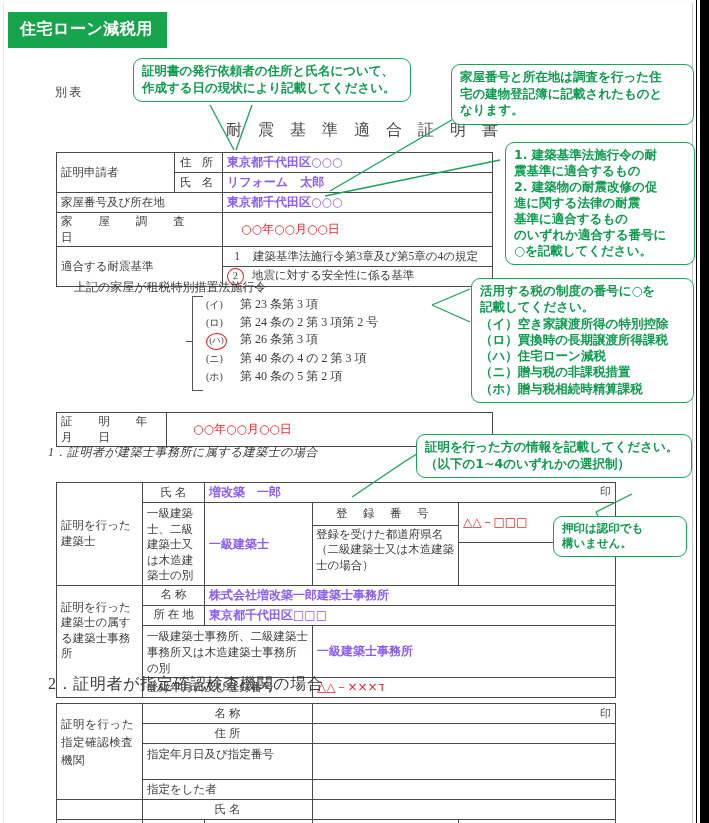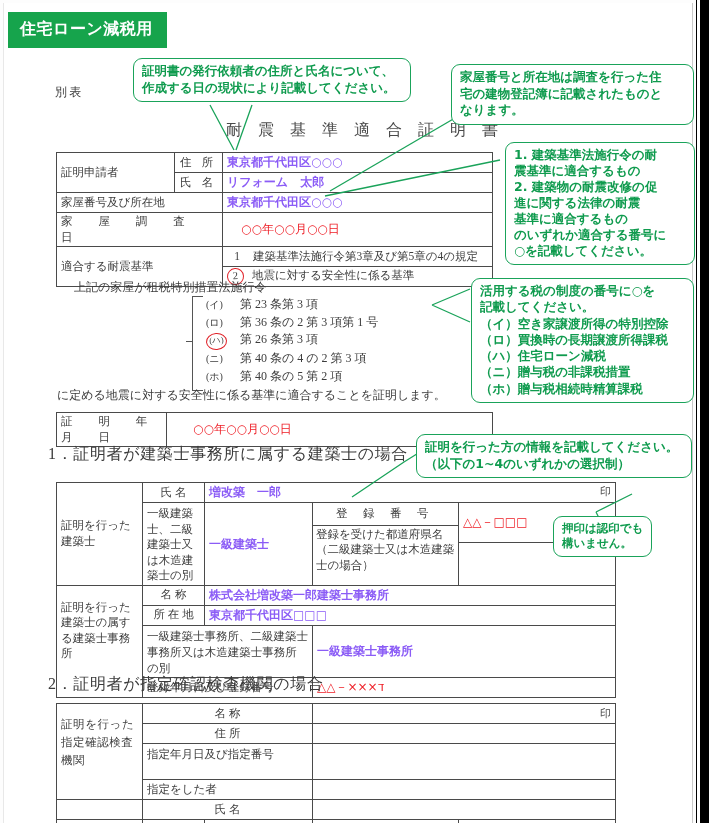--- a/index.html
+++ b/index.html
@@ -171,21 +171,21 @@
 記載してください。
 （イ）空き家譲渡所得の特別控除
 （ロ）買換時の長期譲渡所得課税
 （ハ）住宅ローン減税
 （ニ）贈与税の非課税措置
 （ホ）贈与税相続時精算課税</div>
 
   <div class="callout" style="left:416px;top:434px;width:276px;">証明を行った方の情報を記載してください。
 （以下の1~4のいずれかの選択制）</div>
 
-  <div class="callout sm" style="left:553px;top:516px;width:99px;">押印は認印でも
+  <div class="callout sm" style="left:553px;top:516px;width:134px;">押印は認印でも
 構いません。</div>
 
   <table class="frm" style="left:56px;top:152px;width:437px;">
     <colgroup>
         <col style="width:118px">
         <col style="width:48px">
         <col>
       </colgroup>
     <tbody>
         <tr>
@@ -221,48 +221,47 @@
 
   <div class="abs doc" style="left:74px;top:279px;font-size:12px;">上記の家屋が租税特別措置法施行令</div>
 
   <div class="brk" style="left:192px;top:296px;width:10px;height:93px;"></div>
   <div class="tick" style="left:186px;top:341px;width:7px;height:1.2px;"></div>
 
   <div class="listrow" style="left:206px;top:296px;">
     <span style="display:inline-block;width:34px;font-size:10px;">(イ)</span><span>第 23 条第 3 項</span>
   </div>
   <div class="listrow" style="left:206px;top:314px;">
-    <span style="display:inline-block;width:34px;font-size:10px;">(ロ)</span><span>第 36 条の 2 第 3 項第 1 号</span>
+    <span style="display:inline-block;width:34px;font-size:10px;">(ロ)</span><span>第 24 条の 2 第 3 項第 2 号</span>
   </div>
   <div class="listrow" style="left:206px;top:331px;">
     <span style="display:inline-block;width:34px;"><span class="circ" style="font-size:8.5px;width:19px;height:15px;line-height:13px;border-radius:50%;">(ハ)</span></span><span>第 26 条第 3 項</span>
   </div>
   <div class="listrow" style="left:206px;top:350px;">
     <span style="display:inline-block;width:34px;font-size:10px;">(ニ)</span><span>第 40 条の 4 の 2 第 3 項</span>
   </div>
   <div class="listrow" style="left:206px;top:368px;">
     <span style="display:inline-block;width:34px;font-size:10px;">(ホ)</span><span>第 40 条の 5 第 2 項</span>
   </div>
 
-  <div class="abs doc" style="left:57px;top:387px;font-size:12px;">に定める地震に対する安全性に係る基準に適合することを証明します。</div>
 
   <table class="frm" style="left:56px;top:412px;width:437px;">
     <colgroup>
         <col style="width:110px">
         <col>
       </colgroup>
     <tbody>
         <tr>
       <td class="sp2">証 明 年 月 日</td>
       <td><span class="redthin" style="margin-left:22px">○○年○○月○○日</span></td>
     </tr>
   </tbody>
     </table>
 
-  <div class="abs doc" style="left:48px;top:444px;font-size:16px;letter-spacing:.04em;">1．証明者が建築士事務所に属する建築士の場合</div>
+  <div class="abs doc" style="left:48px;top:444px;font-size:12px;letter-spacing:.04em;font-style:italic;">1．証明者が建築士事務所に属する建築士の場合</div>
 
   <table class="frm" style="left:56px;top:482px;width:560px;">
     <colgroup>
       <col style="width:86px">
         <col style="width:62px">
         <col style="width:108px">
       <col style="width:146px">
         <col>
     </colgroup>
 

